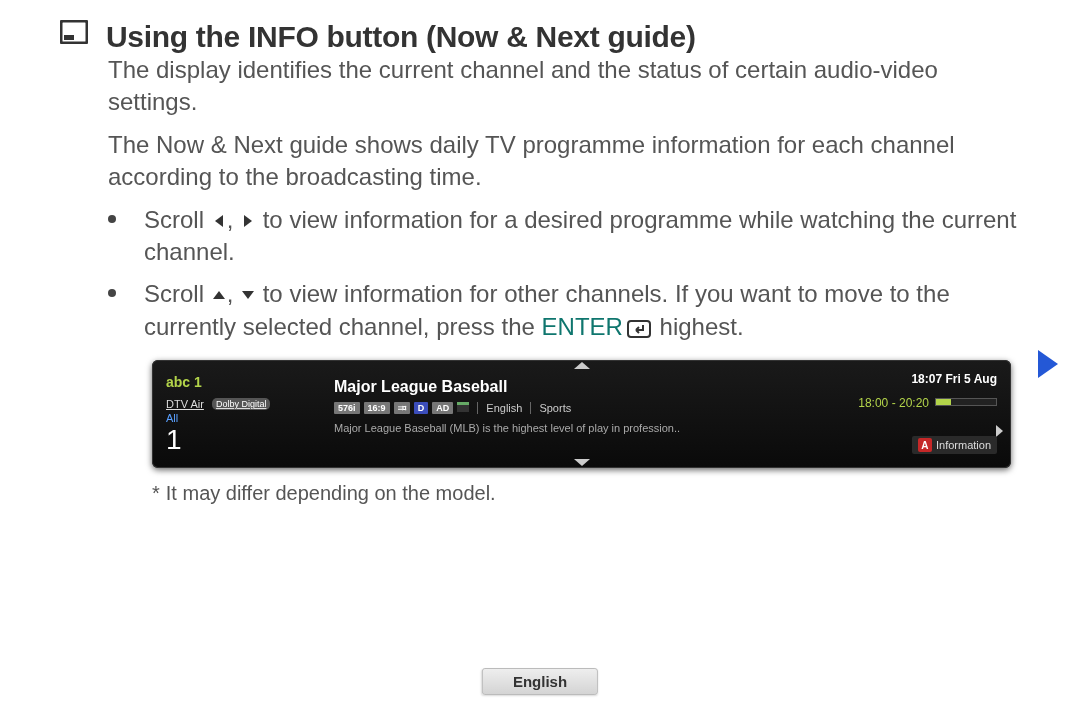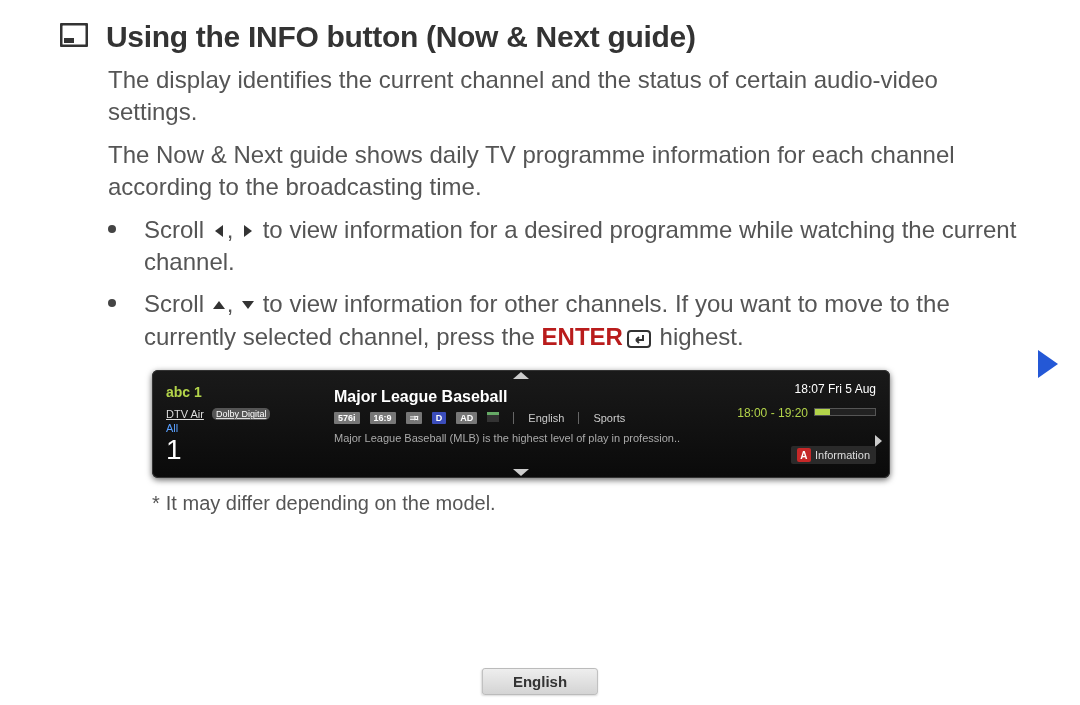--- a/index.html
+++ b/index.html
@@ -10,23 +10,22 @@
     font-family: Arial, Helvetica, sans-serif;
     color: #4a4a4a;
     position: relative;
     overflow: hidden;
   }
   .content {
     padding: 20px 50px 0 60px;
   }
   .title-row {
     display: flex;
-    align-items: center;
     gap: 18px;
-    margin-bottom: 10px;
+    margin-bottom: 0;
   }
   .section-icon {
     flex: 0 0 auto;
   }
   .title {
     font-size: 30px;
     font-weight: bold;
     color: #333;
     letter-spacing: -0.3px;
   }
@@ -50,25 +49,25 @@
     color: #555;
   }
   .dot {
     flex: 0 0 8px;
     height: 8px;
     border-radius: 50%;
     background: #444;
     margin-top: 11px;
   }
   .arrow-sm { display:inline-block; vertical-align: -1px; }
-  .enter-bold { font-weight: bold; color:#b91c1c; }
+  .enter-bold { font-weight: normal; color:#0f766e; }
   .enter-icon { display:inline-block; vertical-align: -3px; margin: 0 2px 0 4px; }
 
   
-  .osd-wrap { margin: 14px 0 0 92px; width: 738px; }
+  .osd-wrap { margin: 14px 0 0 92px; width: 859px; }
   .osd {
     background: linear-gradient(#1a1a1a, #0a0a0a);
     border-radius: 6px;
     color: #ddd;
     font-size: 13px;
     padding: 6px 0 6px 0;
     position: relative;
     box-shadow: 0 2px 6px rgba(0,0,0,0.6), inset 0 0 0 1px #333;
   }
   .tri-up, .tri-down {
@@ -85,29 +84,29 @@
   .osd-left { width: 150px; flex:0 0 150px; }
   .ch-name { color:#b3d44a; font-size:14px; font-weight:bold; margin-bottom:8px; }
   .ch-meta { font-size:11px; display:flex; align-items:center; gap:8px; margin-bottom:2px;text-decoration:underline;}
   .dolby {
     display:inline-block; background:#555; color:#fff; font-size:9px; padding:1px 4px; border-radius:5px;
   }
   .all-link { color:#5aa0ff; font-size:11px; }
   .ch-num { font-size:28px; color:#fff; font-weight:300; line-height:1; margin-top:2px;}
   .osd-mid { flex:1; }
   .prog-title { color:#fff; font-weight:bold; font-size:16px; margin-bottom:6px; margin-top:4px;}
-  .badges { display:flex; align-items:center; gap:10px; font-size:10px; margin-bottom:8px;}
+  .badges { display:flex; align-items:center; gap:4px; font-size:10px; margin-bottom:8px;}
   .badge { background:#777; color:#fff; padding:1px 4px; border-radius:1px; font-weight:bold; font-size:9px;}
   .badge.d { background:#3b4dbb; }
   .badge.lines { background:#777; letter-spacing:-1px; }
   .sep { width:1px; height:12px; background:#666; margin:0 4px; }
   .prog-meta { color:#ccc; font-size:11px; }
   .desc { color:#aaa; font-size:11px; margin-top:2px;}
   .osd-right { width: 170px; flex:0 0 170px; text-align:right; position:relative;}
-  .clock { color:#fff; font-size:12px; font-weight:normal; position:absolute; top:-2px; right:0;}
+  .clock { color:#fff; font-size:12px; font-weight:bold; position:absolute; top:-2px; right:0;}
   .timespan { color:#b3d44a; font-size:12px; position:absolute; top:22px; right:68px; white-space:nowrap;}
   .progress {
     position:absolute; top:24px; right:0; width:62px; height:8px; background:#222; border:1px solid #555;
   }
   .progress-fill { height:100%; background:#b3d44a; width:25%; }
   .info-btn {
     position:absolute; bottom:0; right:0; display:flex; align-items:center; gap:4px;
     background:#2a2a2a; padding:2px 6px; border-radius:2px; font-size:11px; color:#ddd;
   }
   .red-a { background:#c62828; color:#fff; width:14px; height:14px; border-radius:2px; display:flex; align-items:center; justify-content:center; font-size:10px; font-weight:bold;}
@@ -200,21 +199,21 @@
                 </svg></span>
             <span class="sep"></span>
             <span class="prog-meta">English</span>
             <span class="sep"></span>
             <span class="prog-meta">Sports</span>
           </div>
           <div class="desc">Major League Baseball (MLB) is the highest level of play in profession..</div>
         </div>
         <div class="osd-right">
           <div class="clock">18:07 Fri 5 Aug</div>
-          <div class="timespan">18:00 - 19:20</div>
+          <div class="timespan">18:00 - 20:20</div>
           <div class="progress">
               <div class="progress-fill"></div>
             </div>
           <div class="info-btn">
             <span class="red-a">A</span>
             <span>Information</span>
           </div>
         </div>
       </div>
     </div>

